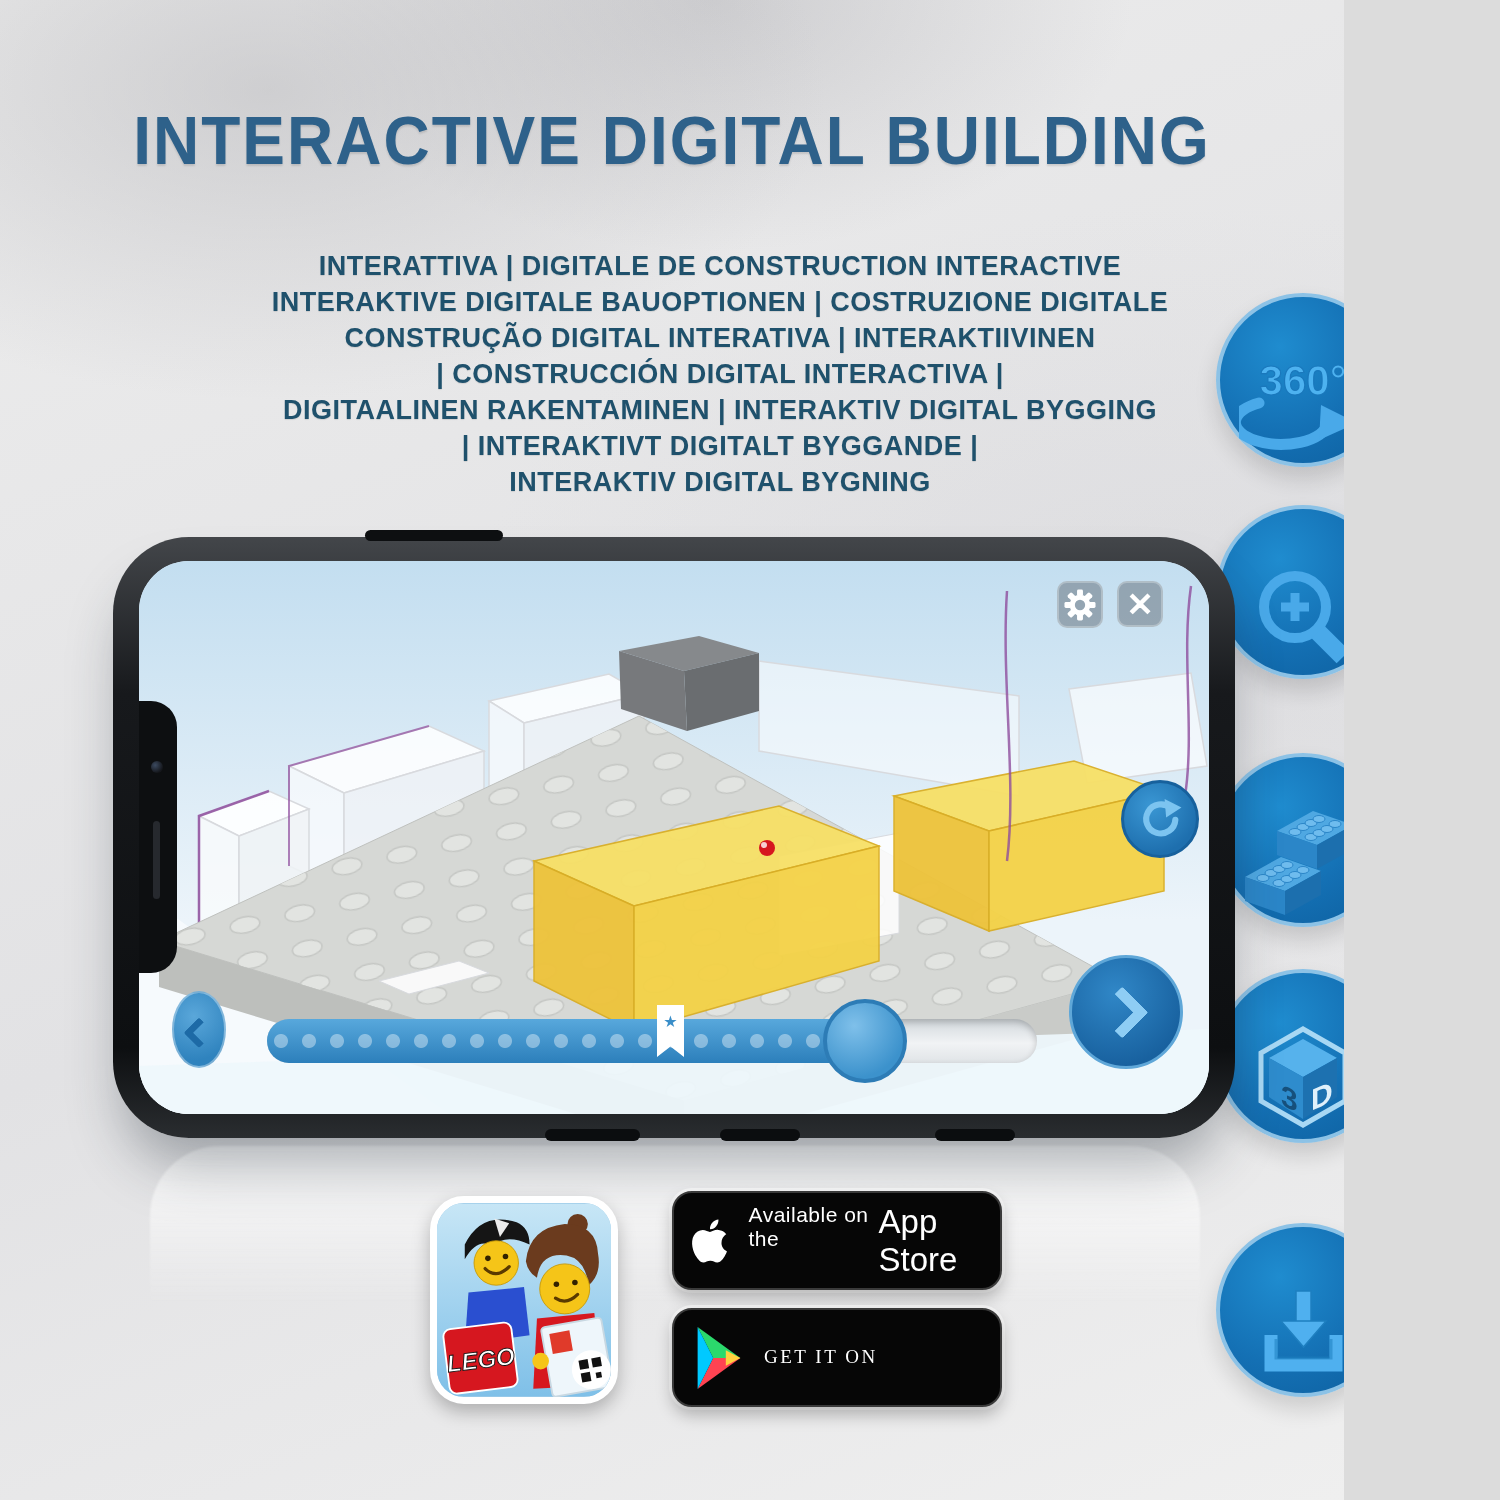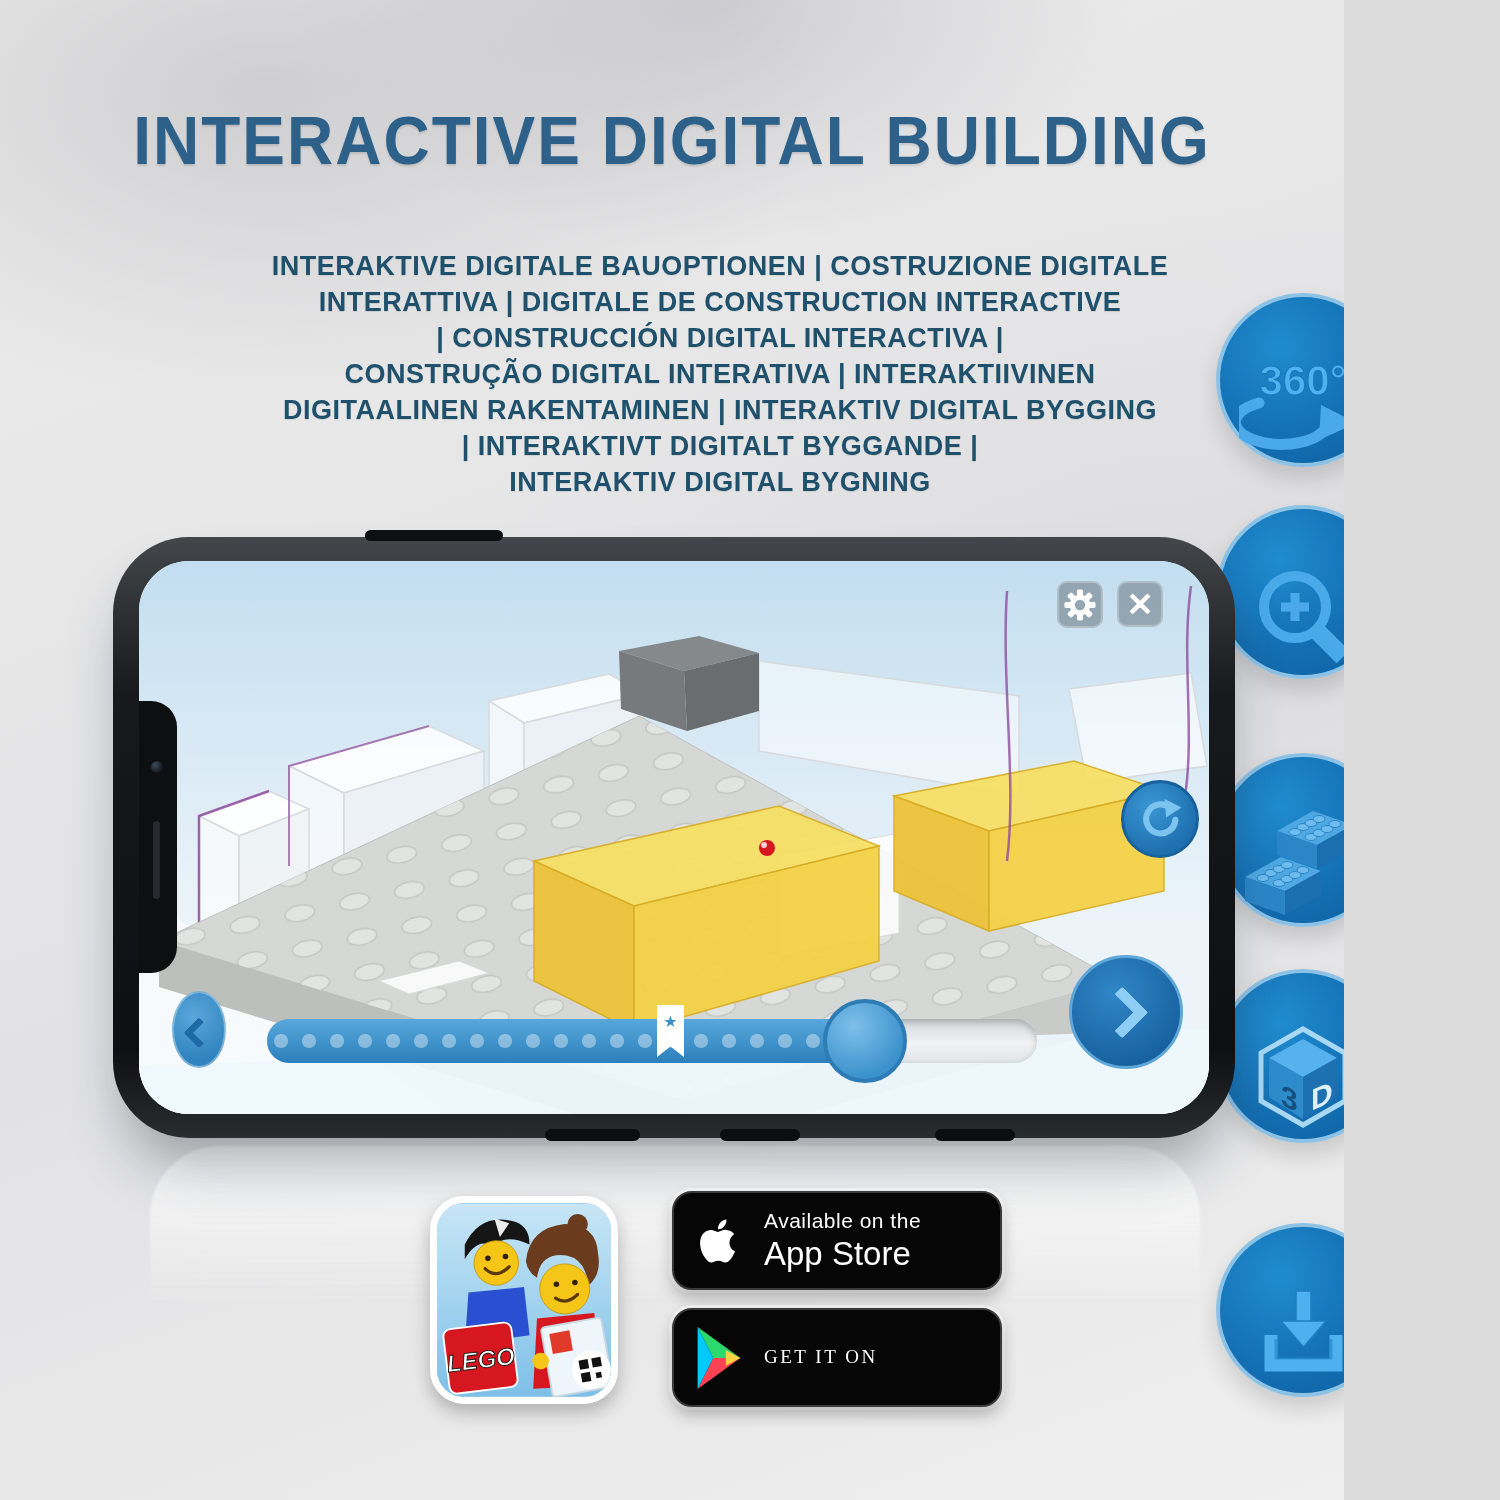--- a/index.html
+++ b/index.html
@@ -119,36 +119,36 @@
   }
   .lego-app svg{display:block;width:100%;height:100%;}
   .store-badge{
     position:absolute;left:672px;width:330px;height:99px;border-radius:20px;
     background:#060606;border:2px solid #3a3a3a;box-sizing:border-box;z-index:3;
     display:flex;align-items:center;color:#fff;box-shadow:0 8px 16px rgba(0,0,0,.25), 0 0 0 3px rgba(255,255,255,.55);
   }
   .badge-appstore{top:1191px;}
   .badge-gplay{top:1308px;}
   .badge-logo{width:90px;display:flex;justify-content:center;}
-  .badge-text{display:flex;flex-direction:column;justify-content:space-between;}
+  .badge-text{display:flex;flex-direction:row;justify-content:space-between;}
   .badge-tagline{font-size:21px;letter-spacing:.5px;margin-bottom:2px;}
   .badge-tagline.gp{font-size:19px;letter-spacing:2.5px;font-family:Liberation Serif, serif;}
   .badge-store{font-size:33px;letter-spacing:0;}
 </style>
 </head>
 <body>
 
 <div class="canvas">
 
   <div class="title">INTERACTIVE DIGITAL BUILDING</div>
   <div class="subtitle">
+    <div>INTERATTIVA | DIGITALE DE CONSTRUCTION INTERACTIVE</div>
     <div>INTERAKTIVE DIGITALE BAUOPTIONEN | COSTRUZIONE DIGITALE</div>
-    <div>INTERATTIVA | DIGITALE DE CONSTRUCTION INTERACTIVE</div>
+    <div>CONSTRUÇÃO DIGITAL INTERATIVA | INTERAKTIIVINEN</div>
     <div>| CONSTRUCCIÓN DIGITAL INTERACTIVA |</div>
-    <div>CONSTRUÇÃO DIGITAL INTERATIVA | INTERAKTIIVINEN</div>
     <div>DIGITAALINEN RAKENTAMINEN | INTERAKTIV DIGITAL BYGGING</div>
     <div>| INTERAKTIVT DIGITALT BYGGANDE |</div>
     <div>INTERAKTIV DIGITAL BYGNING</div>
   </div>
 
   <div class="reflection"></div>
 
   <div class="feature" style="top:293px;">
     <svg width="128" height="120" viewBox="0 0 120 120">
       <text x="60" y="52" text-anchor="middle" font-size="42" font-weight="bold" fill="#4db2f0" stroke="#1a78bc" stroke-width="1.2">360°</text>

